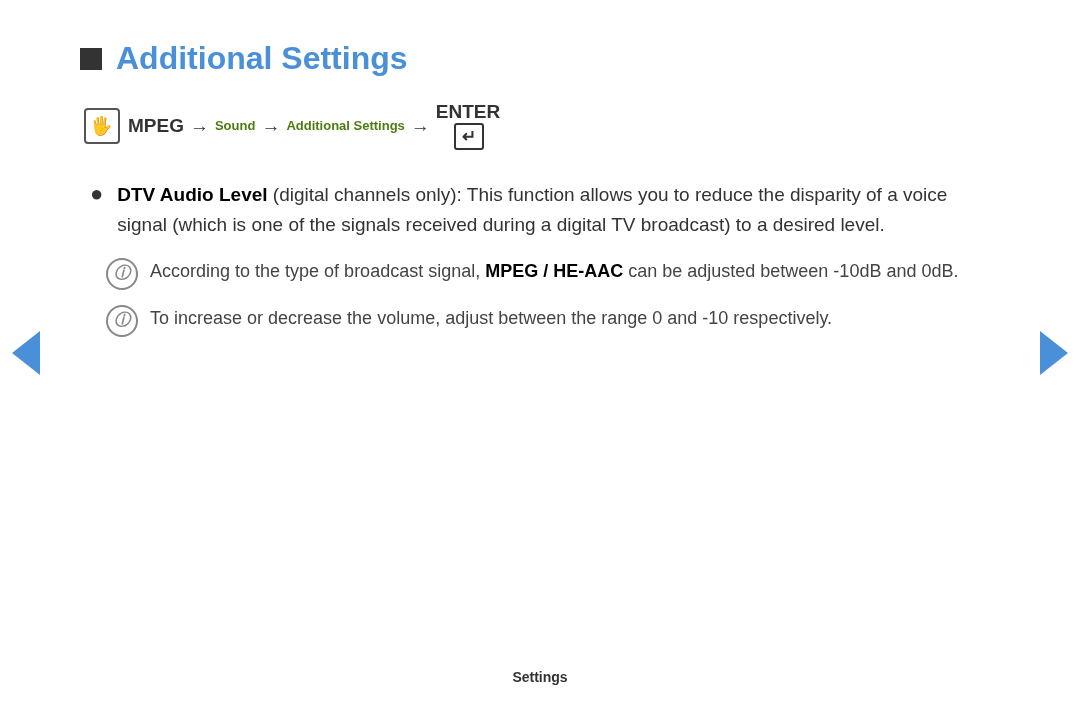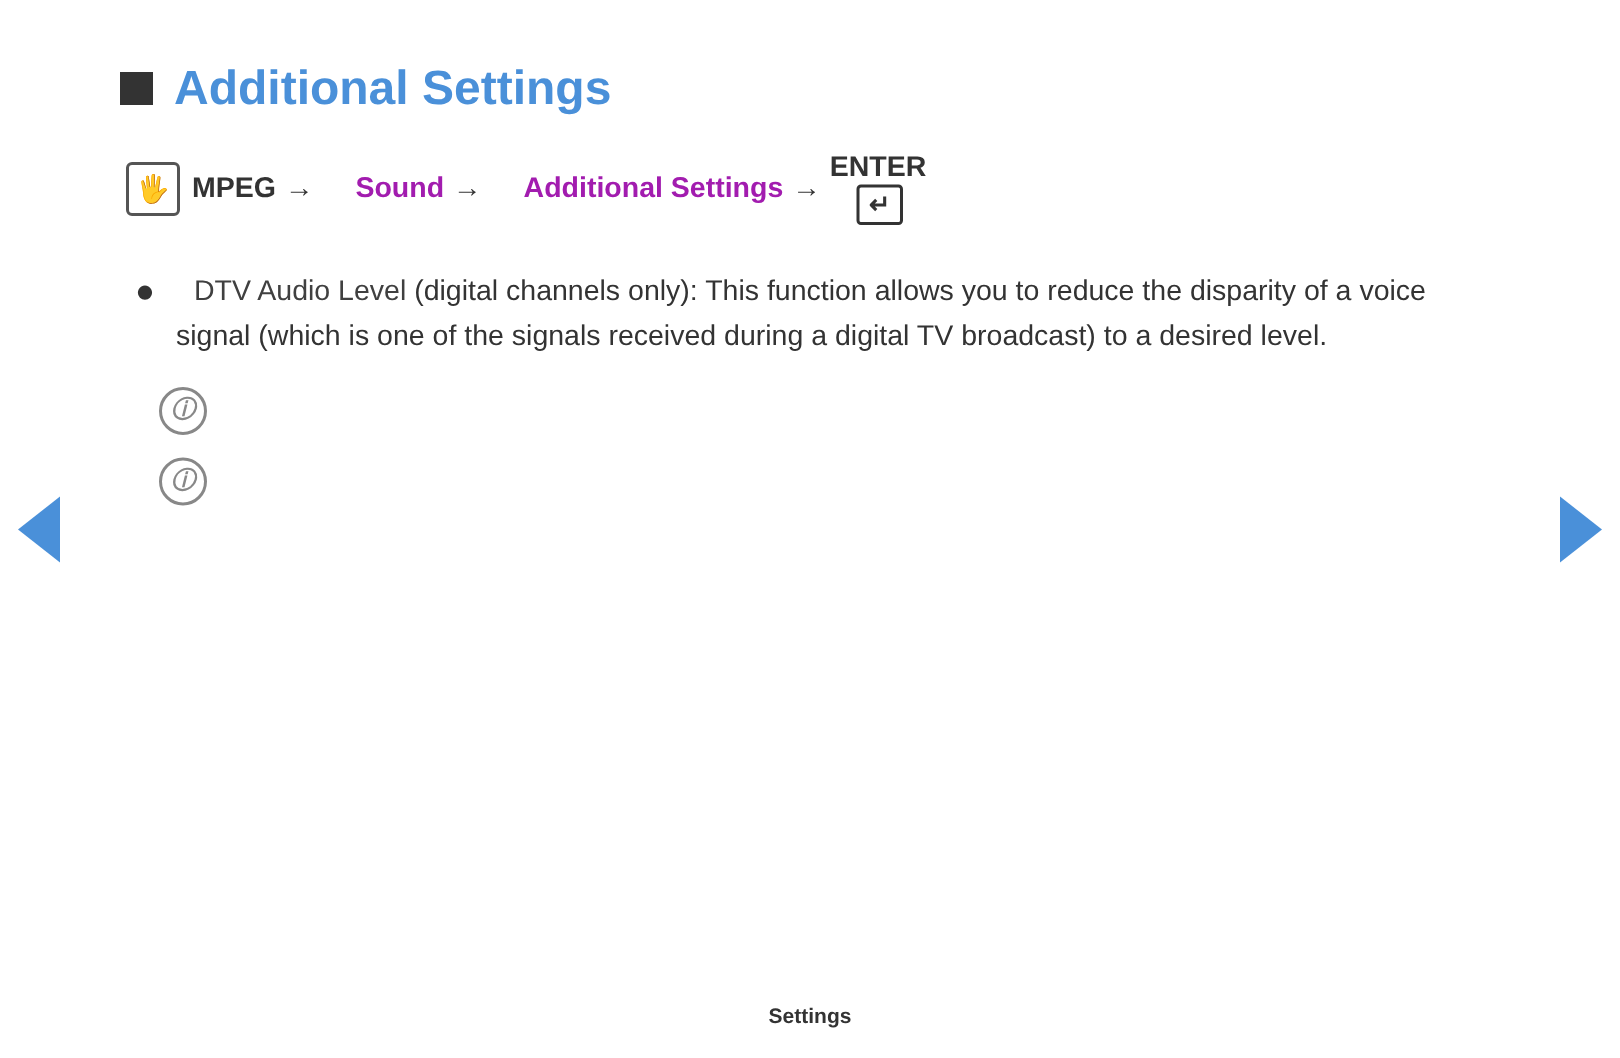--- a/index.html
+++ b/index.html
@@ -78,24 +78,23 @@
     }
 
     .breadcrumb-arrow {
       font-size: 19px;
       color: #333;
       margin: 0 6px;
       font-weight: 400;
     }
 
     .breadcrumb-link {
-      font-size: 19px;
-      color: #a21caf;
+      font-size: 13px;
+      color: #4d7c0f;
       font-weight: 600;
-      margin-left: 22px;
     }
 
     .breadcrumb-enter {
       display: inline-flex;
       align-items: center;
       font-weight: 900;
       color: #333;
       font-size: 19px;
       flex-direction: column;
     }
@@ -130,23 +129,22 @@
       flex-shrink: 0;
     }
 
     .bullet-text {
       font-size: 19px;
       color: #333;
       line-height: 1.6;
     }
 
     .highlight-blue {
-      color: #404040;
-      font-weight: 400;
-      margin-left: 12px;
+      color: #000000;
+      font-weight: 700;
     }
 
     .note-items {
       padding-left: 16px;
       margin-top: 12px;
     }
 
     .note-item {
       display: flex;
       align-items: flex-start;
@@ -245,24 +243,28 @@
       <span class="bullet-dot">●</span>
       <p class="bullet-text">
         <span class="highlight-blue">DTV Audio Level</span><span> (digital channels only): This function allows you to reduce the disparity of a voice signal (which is one of the signals received during a digital TV broadcast) to a desired level.</span>
       </p>
     </div>
 
     <div class="note-items">
 
       <div class="note-item">
         <div class="note-icon">ⓘ</div>
+        <p class="note-text">
+          <span>According to the type of broadcast signal, </span><span class="highlight-blue">MPEG / HE-AAC</span><span> can be adjusted between -10dB and 0dB.</span>
+        </p>
       </div>
 
       <div class="note-item">
         <div class="note-icon">ⓘ</div>
+        <p class="note-text">To increase or decrease the volume, adjust between the range 0 and -10 respectively.</p>
       </div>
 
     </div>
   </div>
 
   <div class="footer-lang">Settings</div>
 
 </div>
 
 <div class="nav-arrow-left"></div>

